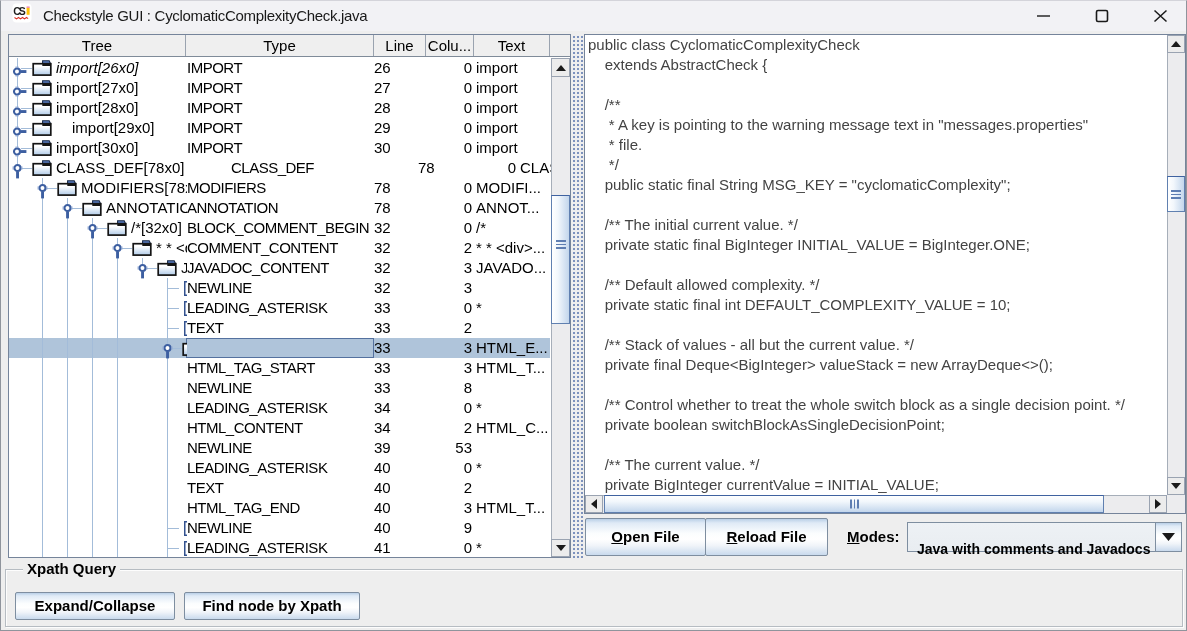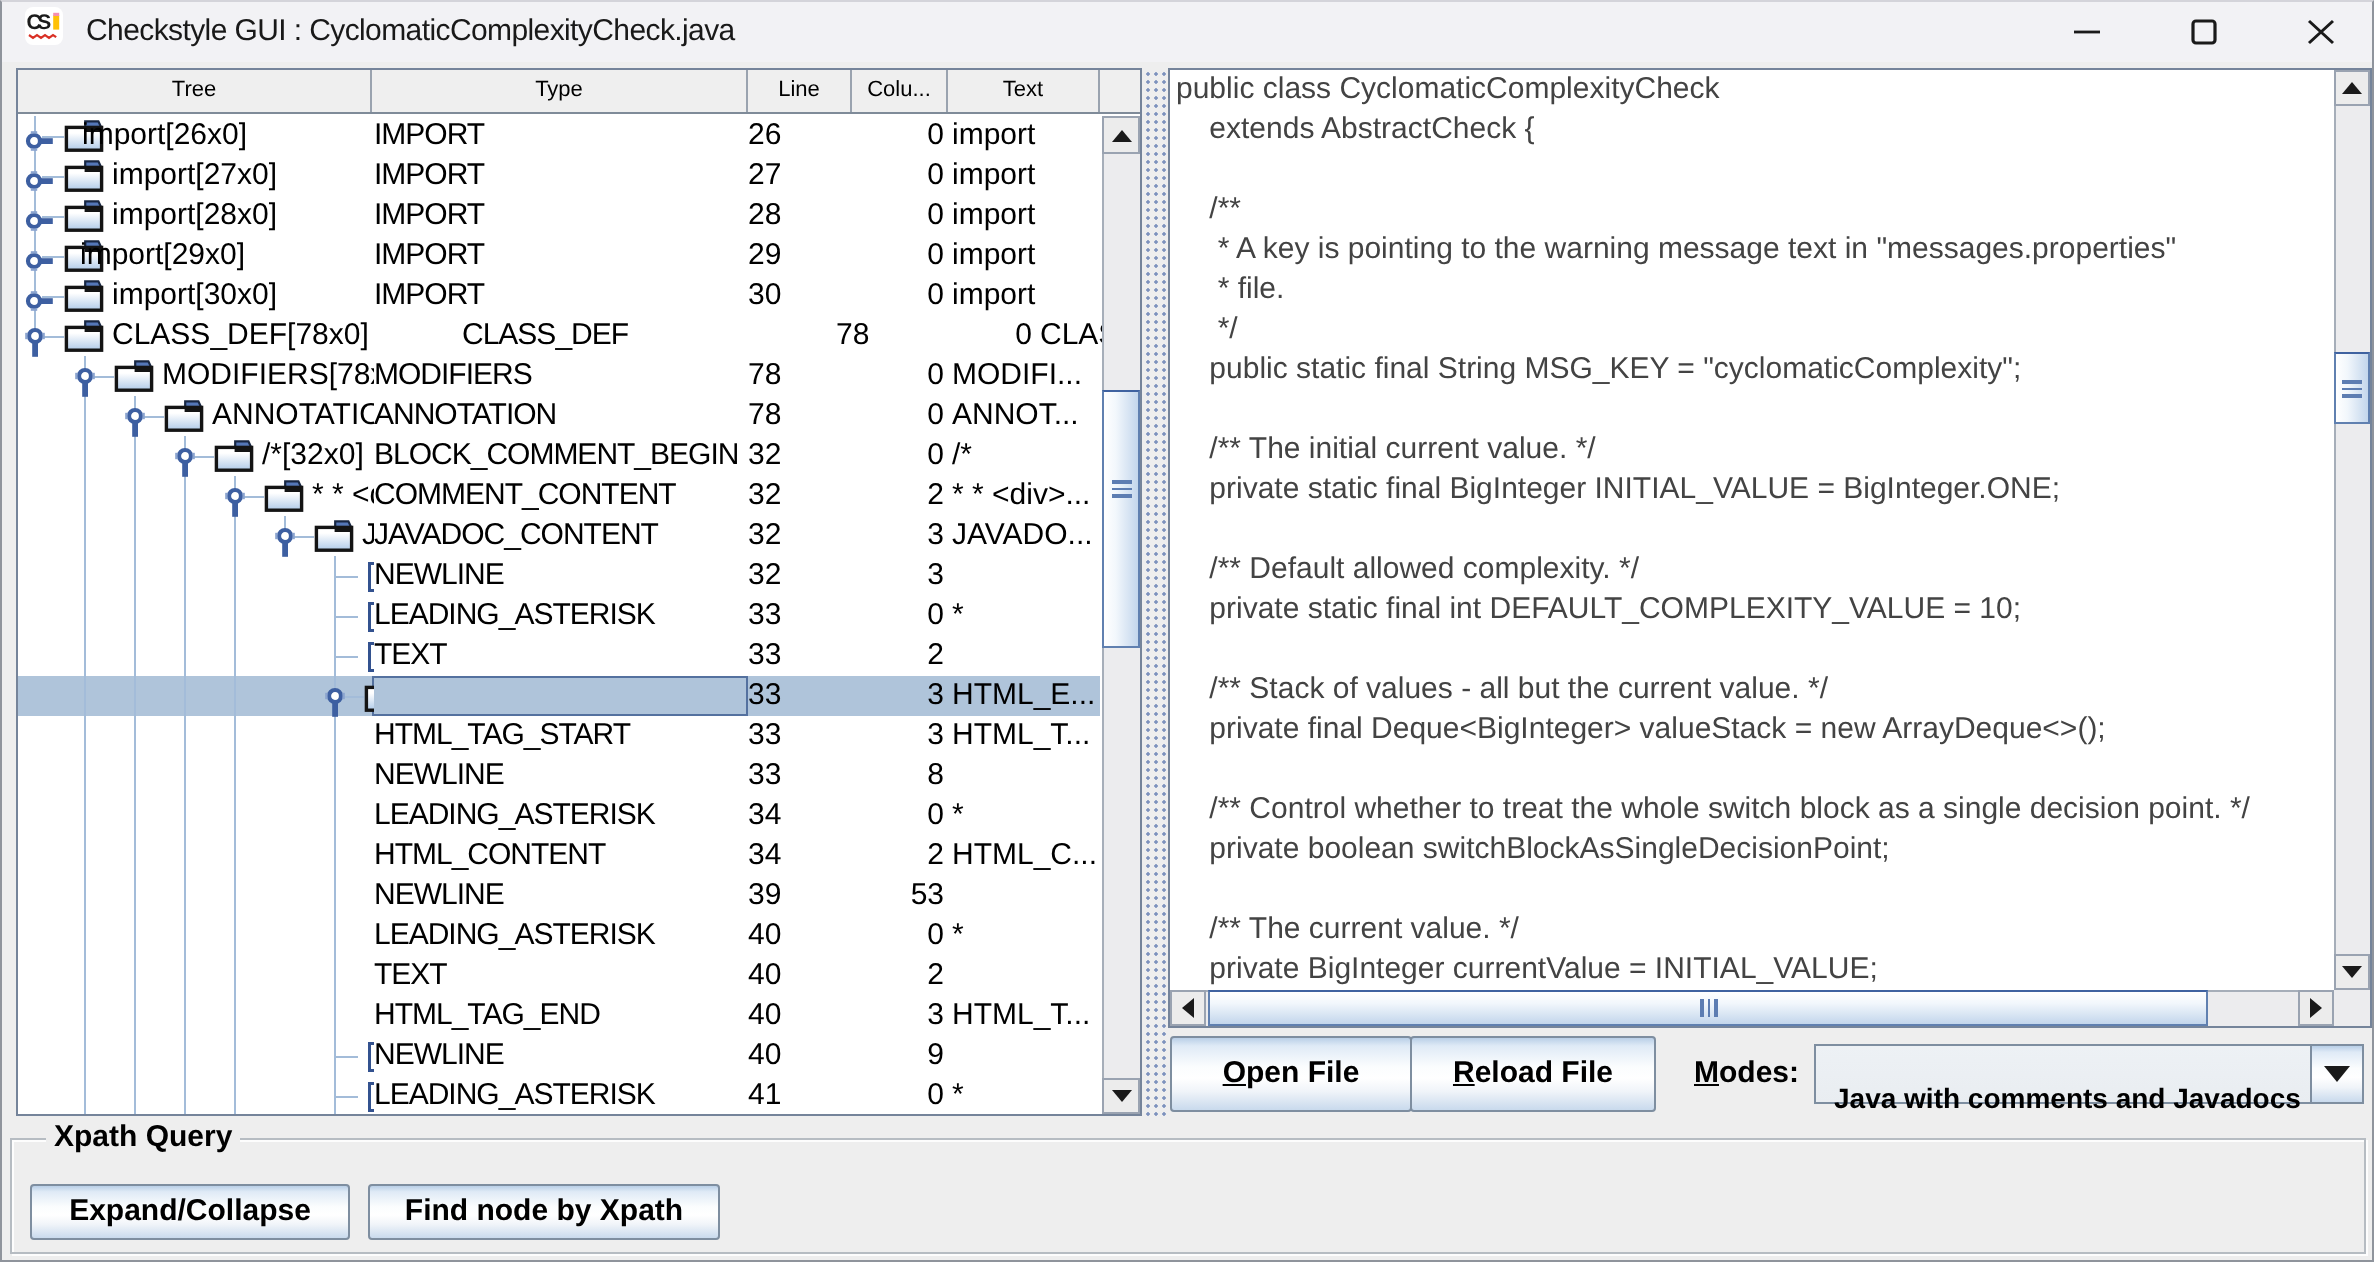--- a/index.html
+++ b/index.html
@@ -22,21 +22,21 @@
   .scrollpane { position:absolute; border:1px solid #75849a; background:#ffffff; }
   #left-pane  { left:7px; top:33px; width:563px; height:524px; }
   #divider { left:570px; top:33px; width:13px; height:524px; background:#eeeeee;
              background-image:radial-gradient(#7d92bd 0.75px, transparent 0.95px);
              background-size:4px 4px; background-position:1px 1px; }
   #right-pane { left:583px; top:33px; width:602px; height:480px; }
 
   
   #thead { position:absolute; left:0; top:0; width:561px; height:22px; background:#efefef;
            border-bottom:1px solid #7f8b99; }
-  .hcell { position:absolute; top:0; height:21px; text-align:center; font-size:11px;
+  .hcell { position:absolute; top:0; height:21px; text-align:center; font-size:15px;
            line-height:21px; color:#000; border-right:1px solid #9aa3af; overflow:hidden; }
   
   #tbody { position:absolute; left:0; top:23px; width:542px; height:499px; background:#fff;
            overflow:hidden; }
   .trow { position:absolute; left:0; width:542px; height:20px; }
   .cell { position:absolute; top:0; height:20px; line-height:20px; font-size:15px; color:#000;
           white-space:nowrap; overflow:hidden; }
   .c-type { left:178px; width:186px; letter-spacing:-0.5px; }
   .c-line { left:365px; width:50px; text-align:left; }
   .c-col  { left:417px; width:46px; text-align:right; }
@@ -296,21 +296,21 @@
             <circle cx="5" cy="5.5" r="3" fill="#fff" stroke="#3d5fa1" stroke-width="2.1"></circle>
             <rect x="8.4" y="4.1" width="6" height="2.9" fill="#3d5fa1"></rect>
             <rect x="3.4" y="0.6" width="3.2" height="1.2" fill="#8ba4cf"></rect>
             <rect x="3.4" y="9.2" width="3.2" height="1.2" fill="#8ba4cf"></rect>
           </svg></div>
         <div class="abs" style="left: 23px; top: 2px;"><svg width="20" height="16" viewBox="0 0 20 16">
             <path d="M10.6 0.7 h6.6 l1.4 3 h-8 z" fill="#5477b8" stroke="#182743" stroke-width="1.1"></path>
             <rect x="1.2" y="3.7" width="17.6" height="11.4" fill="url(#fgrad)" stroke="#141414" stroke-width="1.7"></rect>
             <rect x="10.3" y="3.6" width="8" height="2.4" fill="#141414"></rect>
           </svg></div>
-        <div class="tlabel" style="left: 32px; top: 0px;">import[26x0]</div>
+        <div class="tlabel" style="left: 47px; top: 0px; font-style: italic;">import[26x0]</div>
         <div class="dash" style="left: 12px; top: 30px; width: 11px;"></div>
         <div class="abs" style="left: 3px; top: 24.5px;"><svg width="15" height="11" viewBox="0 0 15 11">
             <circle cx="5" cy="5.5" r="3" fill="#fff" stroke="#3d5fa1" stroke-width="2.1"></circle>
             <rect x="8.4" y="4.1" width="6" height="2.9" fill="#3d5fa1"></rect>
             <rect x="3.4" y="0.6" width="3.2" height="1.2" fill="#8ba4cf"></rect>
             <rect x="3.4" y="9.2" width="3.2" height="1.2" fill="#8ba4cf"></rect>
           </svg></div>
         <div class="abs" style="left: 23px; top: 22px;"><svg width="20" height="16" viewBox="0 0 20 16">
             <path d="M10.6 0.7 h6.6 l1.4 3 h-8 z" fill="#5477b8" stroke="#182743" stroke-width="1.1"></path>
             <rect x="1.2" y="3.7" width="17.6" height="11.4" fill="url(#fgrad)" stroke="#141414" stroke-width="1.7"></rect>
@@ -335,21 +335,21 @@
             <circle cx="5" cy="5.5" r="3" fill="#fff" stroke="#3d5fa1" stroke-width="2.1"></circle>
             <rect x="8.4" y="4.1" width="6" height="2.9" fill="#3d5fa1"></rect>
             <rect x="3.4" y="0.6" width="3.2" height="1.2" fill="#8ba4cf"></rect>
             <rect x="3.4" y="9.2" width="3.2" height="1.2" fill="#8ba4cf"></rect>
           </svg></div>
         <div class="abs" style="left: 23px; top: 62px;"><svg width="20" height="16" viewBox="0 0 20 16">
             <path d="M10.6 0.7 h6.6 l1.4 3 h-8 z" fill="#5477b8" stroke="#182743" stroke-width="1.1"></path>
             <rect x="1.2" y="3.7" width="17.6" height="11.4" fill="url(#fgrad)" stroke="#141414" stroke-width="1.7"></rect>
             <rect x="10.3" y="3.6" width="8" height="2.4" fill="#141414"></rect>
           </svg></div>
-        <div class="tlabel" style="left: 31px; top: 60px;">import[29x0]</div>
+        <div class="tlabel" style="left: 63px; top: 60px;">import[29x0]</div>
         <div class="dash" style="left: 12px; top: 90px; width: 11px;"></div>
         <div class="abs" style="left: 3px; top: 84.5px;"><svg width="15" height="11" viewBox="0 0 15 11">
             <circle cx="5" cy="5.5" r="3" fill="#fff" stroke="#3d5fa1" stroke-width="2.1"></circle>
             <rect x="8.4" y="4.1" width="6" height="2.9" fill="#3d5fa1"></rect>
             <rect x="3.4" y="0.6" width="3.2" height="1.2" fill="#8ba4cf"></rect>
             <rect x="3.4" y="9.2" width="3.2" height="1.2" fill="#8ba4cf"></rect>
           </svg></div>
         <div class="abs" style="left: 23px; top: 82px;"><svg width="20" height="16" viewBox="0 0 20 16">
             <path d="M10.6 0.7 h6.6 l1.4 3 h-8 z" fill="#5477b8" stroke="#182743" stroke-width="1.1"></path>
             <rect x="1.2" y="3.7" width="17.6" height="11.4" fill="url(#fgrad)" stroke="#141414" stroke-width="1.7"></rect>

